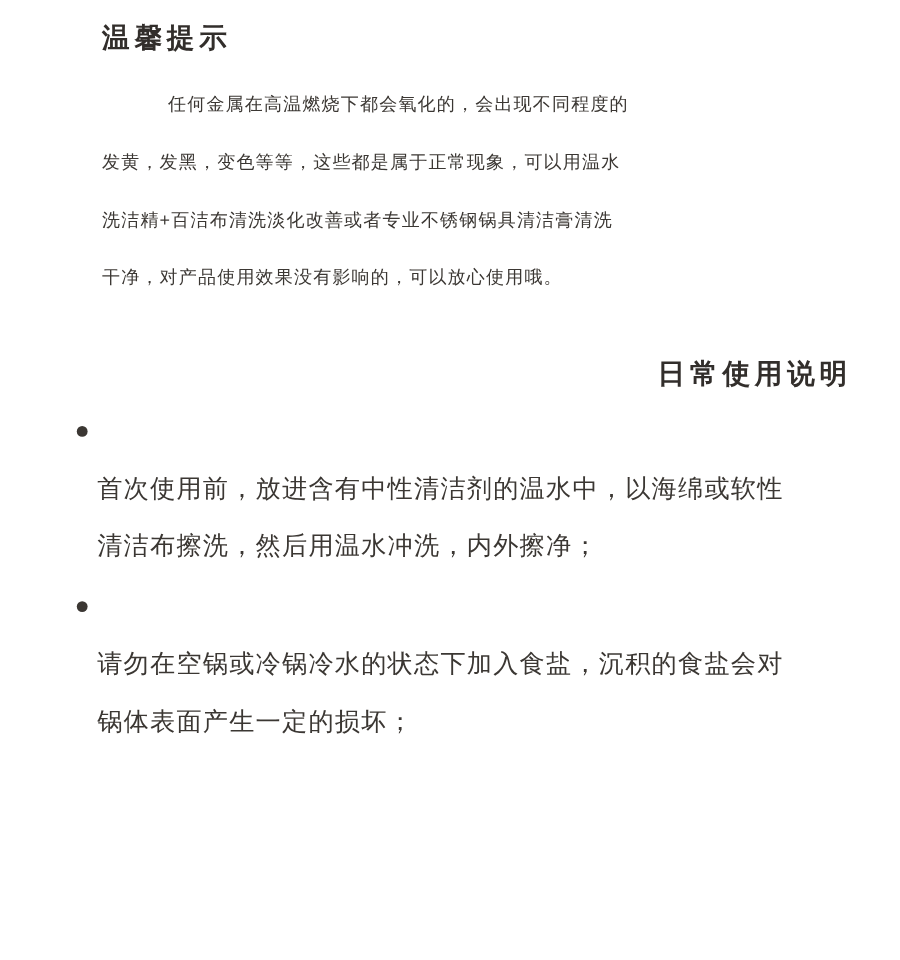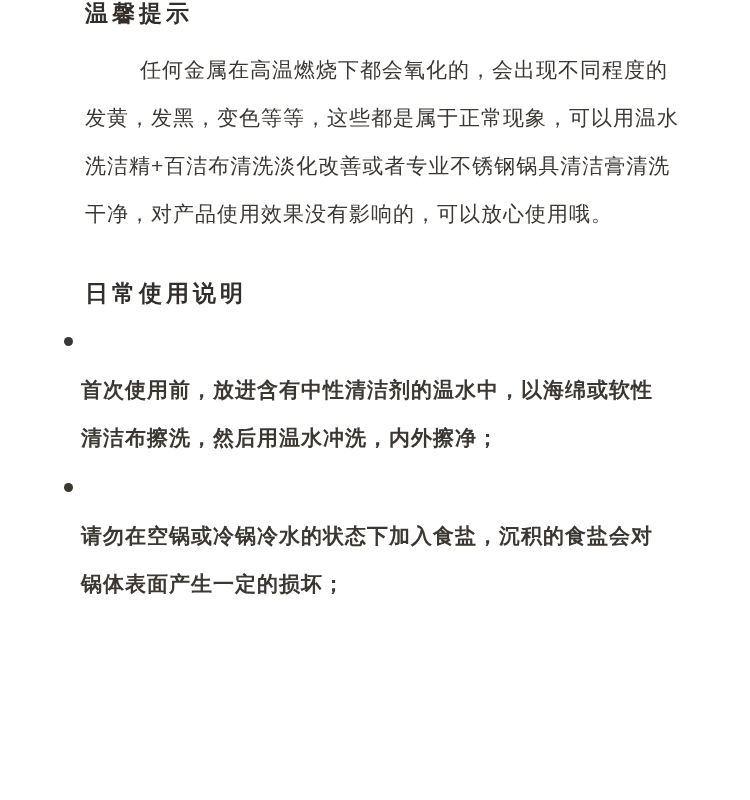--- a/index.html
+++ b/index.html
@@ -10,58 +10,59 @@
     width: 750px;
     height: 800px;
     overflow: hidden;
     background: #ffffff;
     color: #3b3733;
     font-family: "Liberation Sans", "DejaVu Sans", sans-serif;
   }
   .page {
     width: 750px;
     height: 800px;
+    padding-top: 18px;
     box-sizing: border-box;
     overflow: hidden;
     background: #ffffff;
   }
   .section-title {
     margin: 0 40px 0 85px;
     font-size: 23px;
     line-height: 26px;
     font-weight: 700;
     letter-spacing: 4px;
     color: #322e2b;
   }
   .section-title.usage {
     margin-top: 42px;
+    text-align: right;
   }
   .notice-body {
     margin: 20px 40px 0 85px;
-    font-size: 21px;
+    font-size: 15px;
     line-height: 48px;
     letter-spacing: 1px;
     text-indent: 55px;
     white-space: pre-line;
     color: #3b3733;
   }
   ul.usage-list {
     margin: 12px 40px 0 64px;
     padding: 0;
     list-style: none;
   }
   ul.usage-list li {
     position: relative;
     padding-left: 17px;
     font-size: 21px;
     line-height: 48px;
     letter-spacing: 1px;
     white-space: pre-line;
     color: #3b3733;
-    font-weight: bold;
   }
   ul.usage-list li + li {
     margin-top: 2px;
   }
   .bullet-dot {
     position: absolute;
     left: 0;
     top: 19px;
     width: 9px;
     height: 9px;

